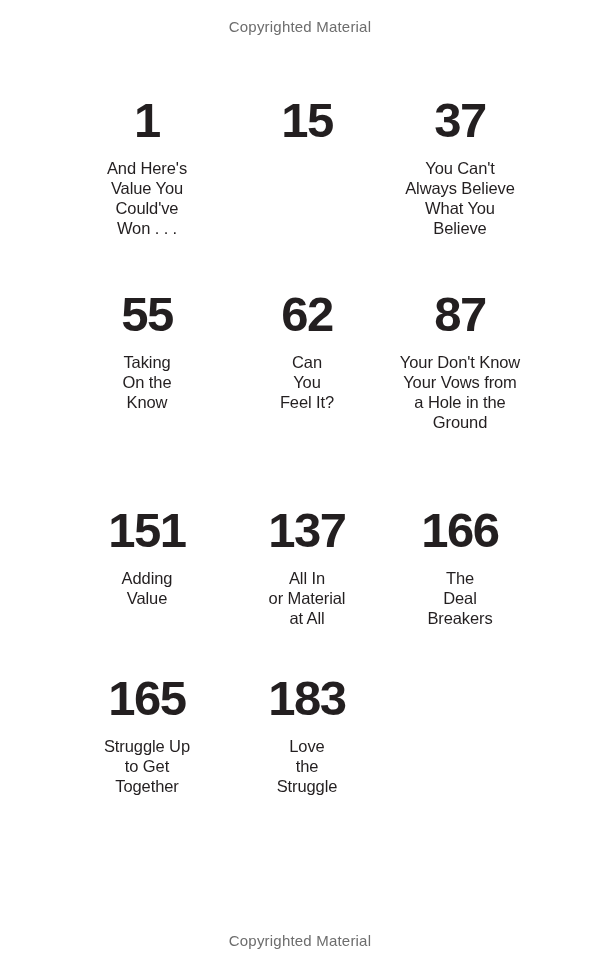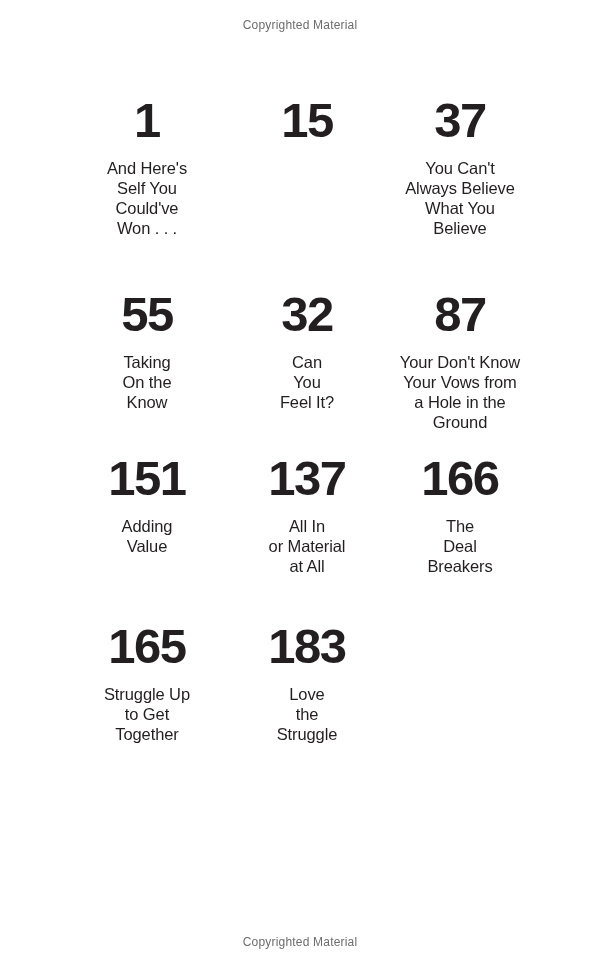--- a/index.html
+++ b/index.html
@@ -19,42 +19,42 @@
     width: 600px;
     height: 971px;
     position: relative;
     box-sizing: border-box;
   }
   .copyright {
     position: absolute;
     left: 0;
     width: 100%;
     text-align: center;
-    font-size: 12px;
+    font-size: 15px;
     color: #6d6d6d;
     letter-spacing: 0.2px;
     font-family: "Liberation Sans", sans-serif;
   }
   .copyright.top { top: 18px; }
   .copyright.bottom { bottom: 22px; }
 
   .toc {
     position: absolute;
     top: 96px;
     left: 60px;
     width: 480px;
   }
   .toc-row {
     display: flex;
     flex-direction: row;
     justify-content: flex-start;
     align-items: flex-start;
   }
   .toc-row.r1 { margin-bottom: 52px; }
-  .toc-row.r2 { margin-bottom: 22px; }
+  .toc-row.r2 { margin-bottom: 74px; }
   .toc-row.r3 { margin-bottom: 46px; }
 
   .toc-entry {
     text-align: center;
     box-sizing: border-box;
     padding: 0 6px;
   }
   .col-1 { width: 174px; }
   .col-2 { width: 146px; }
   .col-3 { width: 160px; }
@@ -83,21 +83,21 @@
 <div class="page">
 
   <div class="copyright top">Copyrighted Material</div>
 
   <div class="toc">
 
     <div class="toc-row r1">
       <div class="toc-entry col-1">
         <div class="entry-num">1</div>
         <div class="entry-title">And Here's
-Self You
+Value You
 Could've
 Won . . .</div>
       </div>
       <div class="toc-entry col-2">
         <div class="entry-num">15</div>
       </div>
       <div class="toc-entry col-3">
         <div class="entry-num">37</div>
         <div class="entry-title">You Can't
 Always Believe
@@ -107,21 +107,21 @@
     </div>
 
     <div class="toc-row r2">
       <div class="toc-entry col-1">
         <div class="entry-num">55</div>
         <div class="entry-title">Taking
 On the
 Know</div>
       </div>
       <div class="toc-entry col-2">
-        <div class="entry-num">32</div>
+        <div class="entry-num">62</div>
         <div class="entry-title">Can
 You
 Feel It?</div>
       </div>
       <div class="toc-entry col-3">
         <div class="entry-num">87</div>
         <div class="entry-title">Your Don't Know
 Your Vows from
 a Hole in the
 Ground</div>

